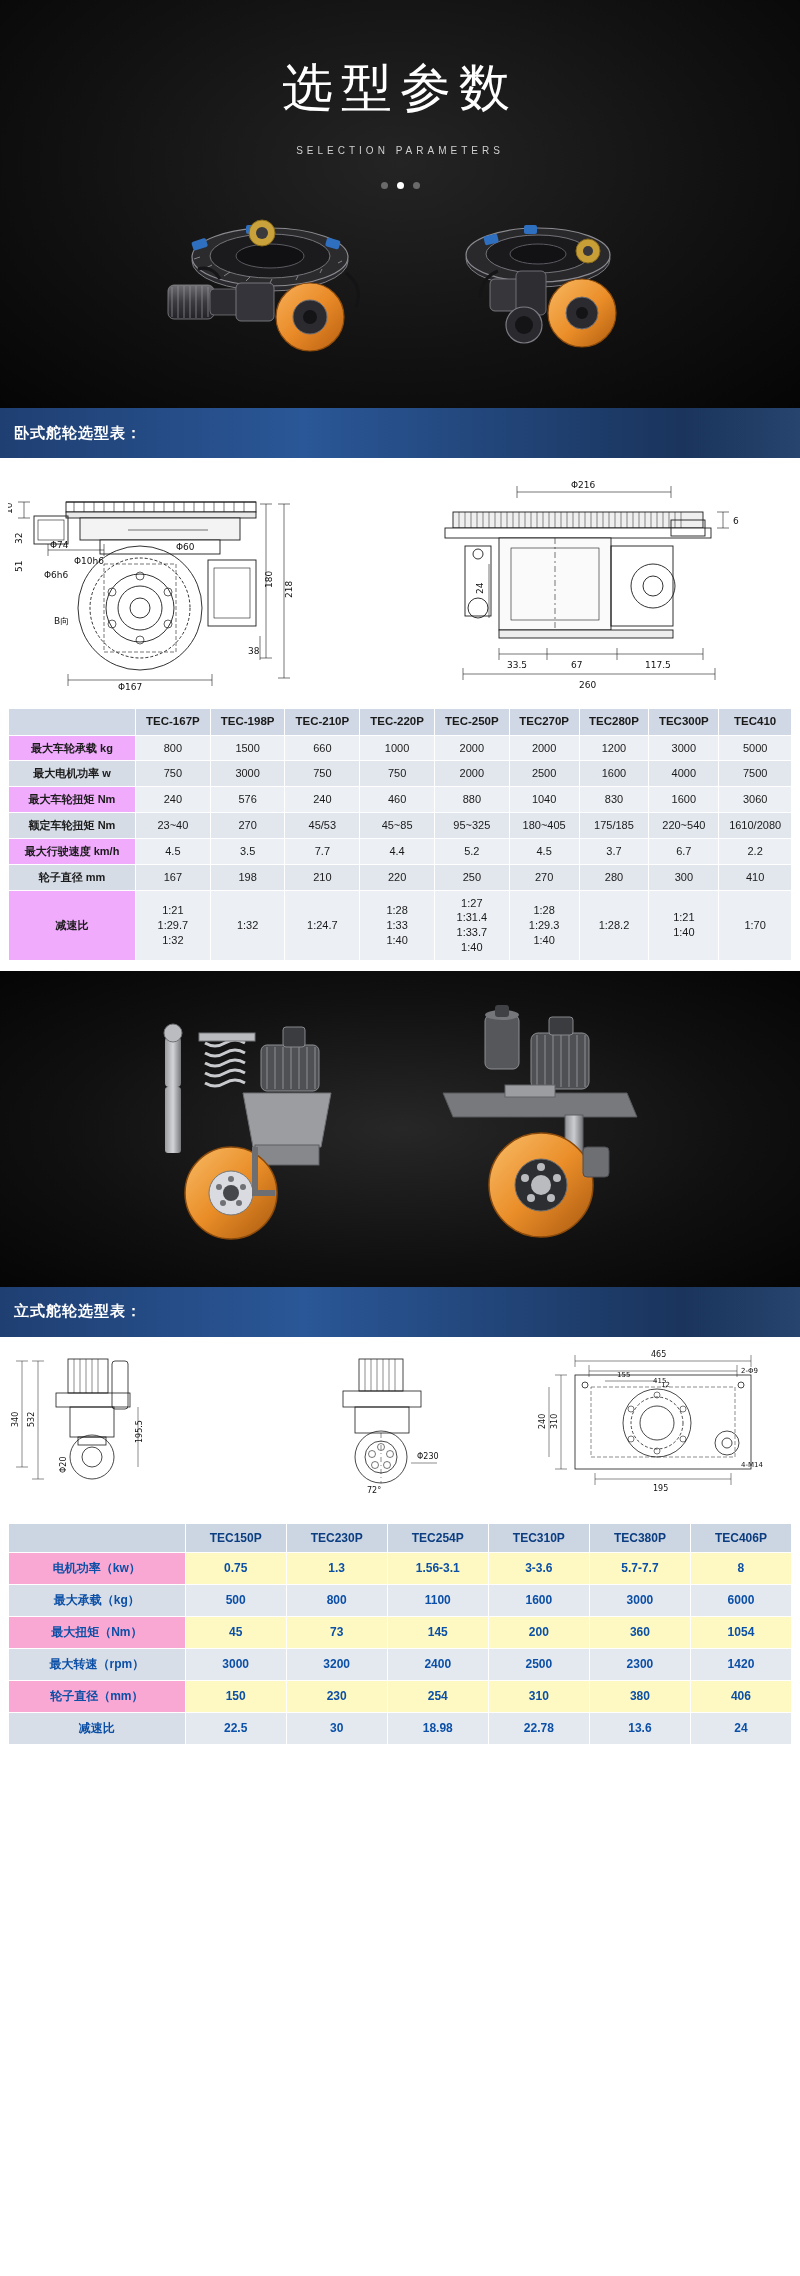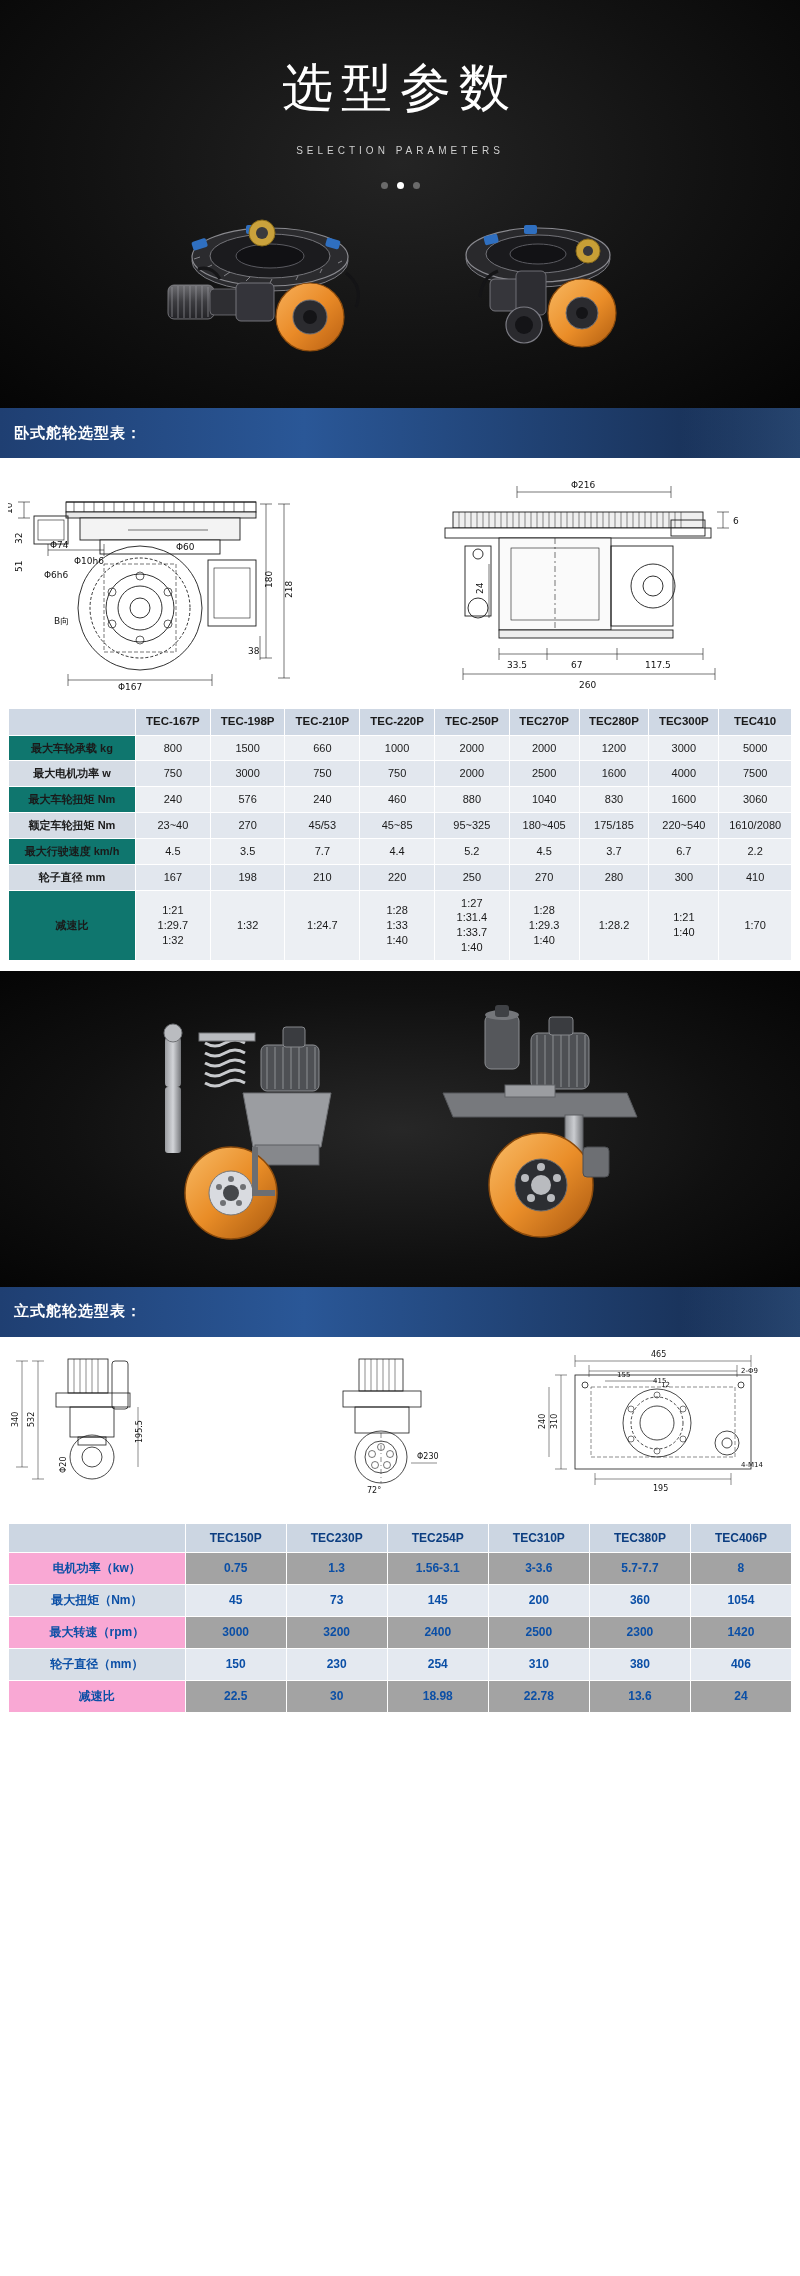--- a/index.html
+++ b/index.html
@@ -96,21 +96,21 @@
     line-height: 1.35;
   }
   table.spec thead th {
     background: #cfd8e4;
     font-weight: bold;
     font-size: 11.5px;
   }
   table.spec tbody td { background: #eceff3; }
   table.spec tbody tr:nth-child(even) td { background: #e2e7ee; }
   table.spec tbody td.rowhead {
-    background: #0f766e;
+    background: #f0abfc;
     font-weight: bold;
     white-space: nowrap;
     font-size: 11px;
   }
   table.spec tbody tr:nth-child(even) td.rowhead { background: #d5dce5; }
   .multi { white-space: pre-line; }
 
   
   table.spec2 {
     width: 784px;
@@ -119,21 +119,21 @@
     font-size: 12px;
   }
   table.spec2 th, table.spec2 td {
     border: 1px solid #ffffff;
     text-align: center;
     padding: 7px 2px;
     color: #0b4fa6;
     font-weight: bold;
   }
   table.spec2 thead th { background: #ccd6e2; color: #0b3d80; }
-  table.spec2 tbody td { background: #a3a3a3; }
+  table.spec2 tbody td { background: #fef9c3; }
   table.spec2 tbody tr:nth-child(even) td { background: #e4e9f0; }
   table.spec2 tbody td.rowhead { background: #f9a8d4; text-align: center; }
   table.spec2 tbody tr:nth-child(even) td.rowhead { background: #d7dee7; }
 
   
   .band {
     background: radial-gradient(ellipse at 50% 50%, #272727 0%, #101010 60%, #050505 100%);
     padding: 26px 0 30px 0;
     display: flex;
     justify-content: center;
@@ -805,20 +805,29 @@
       <tr>
         <td class="rowhead">电机功率（kw）</td>
         <td>0.75</td>
         <td>1.3</td>
         <td>1.56-3.1</td>
         <td>3-3.6</td>
         <td>5.7-7.7</td>
         <td>8</td>
       </tr>
       <tr>
+        <td class="rowhead">最大承载（kg）</td>
+        <td>500</td>
+        <td>800</td>
+        <td>1100</td>
+        <td>1600</td>
+        <td>3000</td>
+        <td>6000</td>
+      </tr>
+      <tr>
         <td class="rowhead">最大扭矩（Nm）</td>
         <td>45</td>
         <td>73</td>
         <td>145</td>
         <td>200</td>
         <td>360</td>
         <td>1054</td>
       </tr>
       <tr>
         <td class="rowhead">最大转速（rpm）</td>

